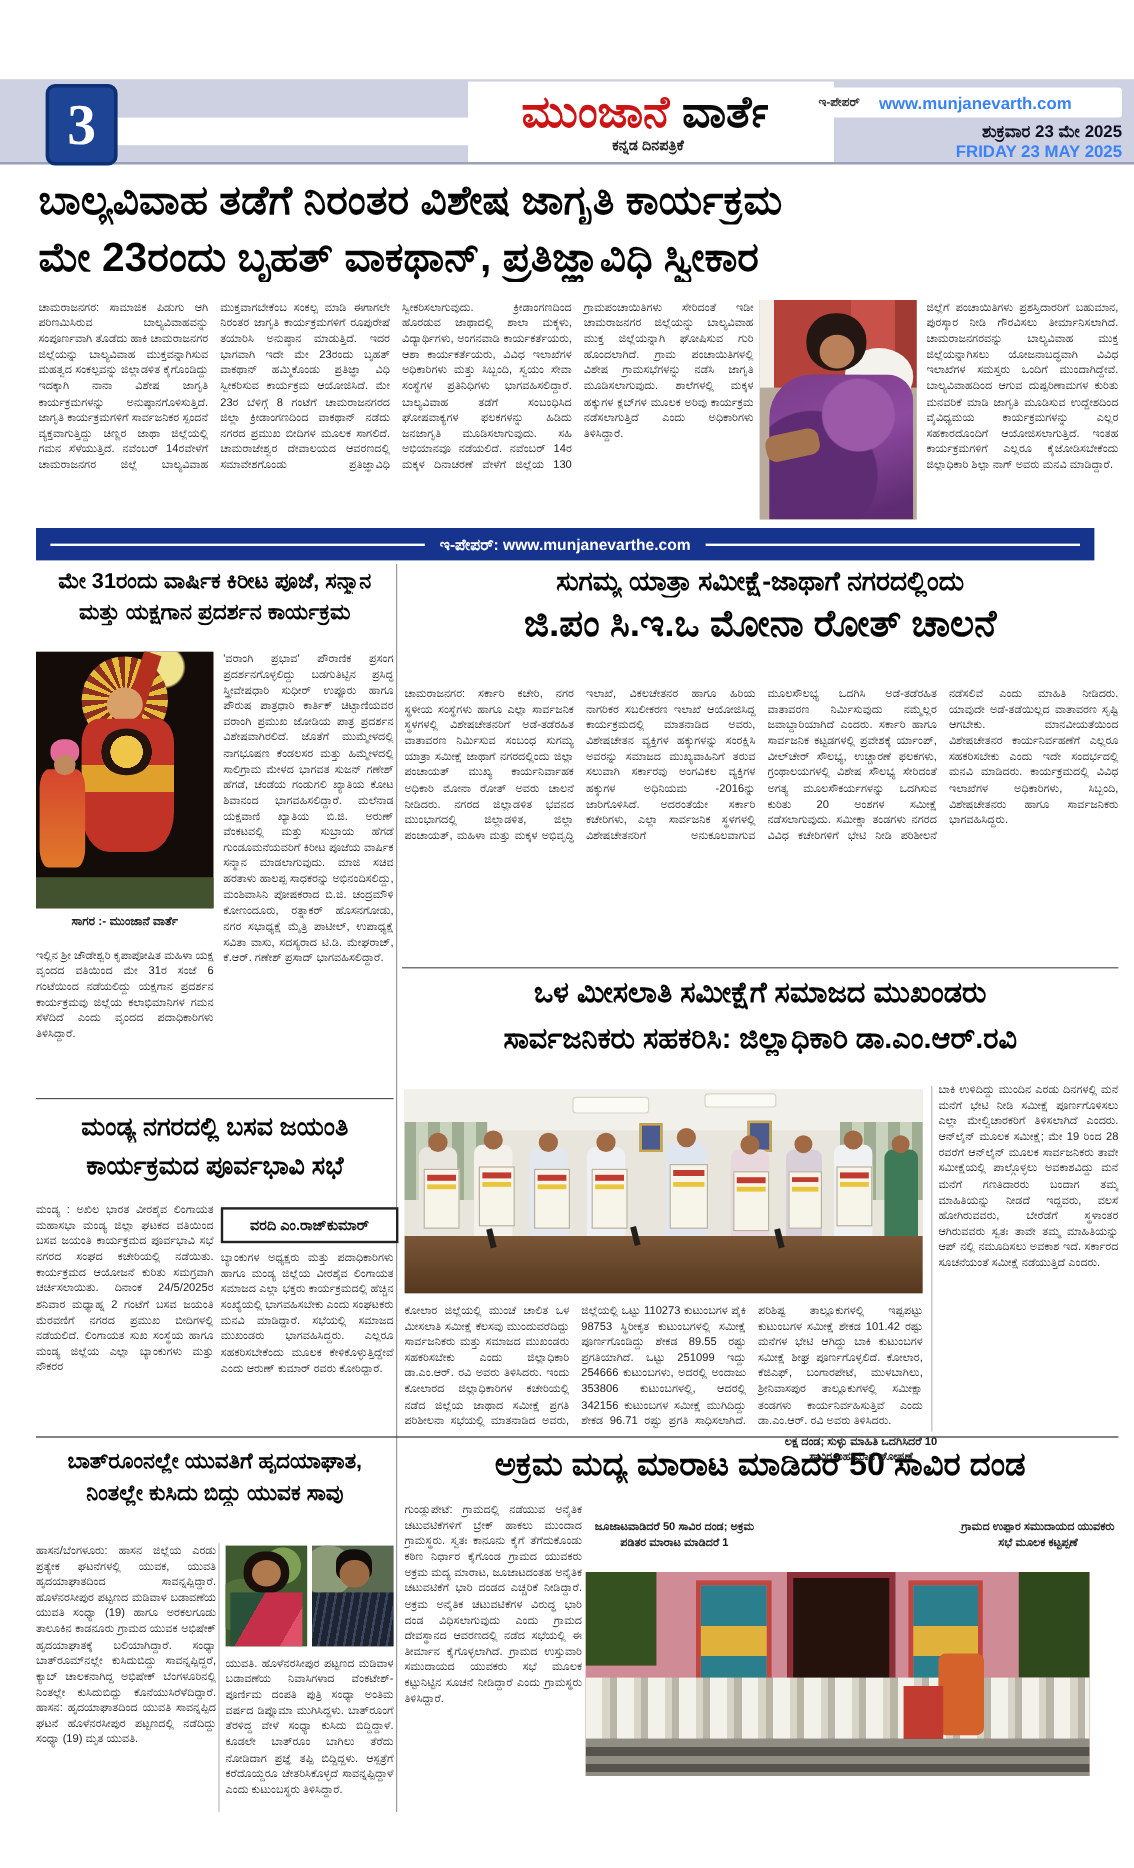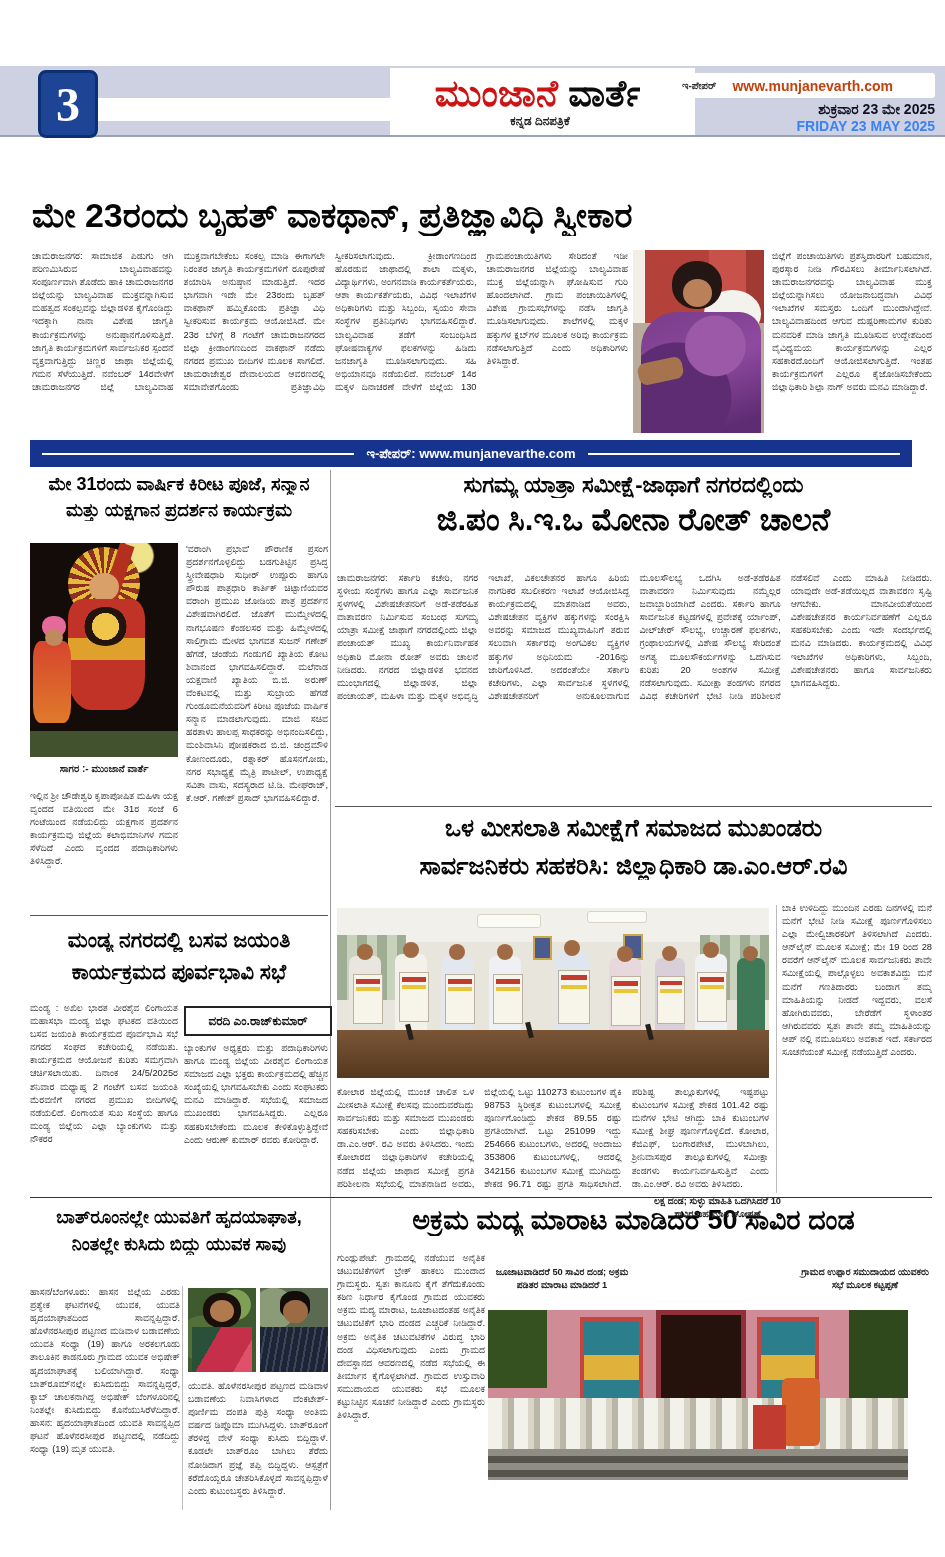--- a/index.html
+++ b/index.html
@@ -13,21 +13,21 @@
   #numbox{left:38px;top:70px;width:54px;height:62px;background:#1e4496;border:3px solid #0d2f73;border-radius:8px;
           color:#fff;font-family:"Liberation Serif","DejaVu Serif",serif;font-weight:bold;font-size:48px;
           display:flex;align-items:center;justify-content:center;}
   #masthead{left:340px;top:74px;width:400px;text-align:center;font-weight:800;font-size:37px;line-height:40px;white-space:nowrap;}
   #masthead .red{color:#cc1414;}
   #masthead .blk{color:#0c0c0c;}
   #tagline{left:340px;top:114px;width:400px;text-align:center;font-weight:bold;font-size:12px;color:#222;}
   #epaperbox{left:640px;top:73px;width:295px;height:25px;background:#fff;border-radius:3px;
              display:flex;align-items:center;justify-content:center;gap:16px;}
   #epaperbox .lbl{font-size:10px;font-weight:bold;color:#333;}
-  #epaperbox .url{font-size:14px;font-weight:bold;color:#c2410c;}
+  #epaperbox .url{font-size:14px;font-weight:bold;color:#3b82f6;}
   #datekn{left:640px;top:101px;width:295px;text-align:right;font-weight:bold;font-size:14px;color:#101020;padding-right:4px;}
   #dateen{left:640px;top:118px;width:295px;text-align:right;font-weight:bold;font-size:14px;color:#3b82f6;padding-right:4px;}
   
   .hl{font-weight:800;color:#060606;white-space:nowrap;overflow:hidden;}
   #leadh1{left:32px;top:148px;width:895px;font-size:34px;}
   #leadh2{left:32px;top:196px;width:895px;font-size:34px;}
   
   .bd{font-size:9.3px;line-height:13.1px;text-align:justify;color:#1c1c1c;overflow:hidden;}
   .cols4{column-count:4;column-gap:10px;}
   .cols3{column-count:3;column-gap:10px;}
@@ -114,20 +114,21 @@
     <span class="red">ಮುಂಜಾನೆ</span><span class="blk"> ವಾರ್ತೆ</span>
   </div>
   <div class="abs" id="tagline">ಕನ್ನಡ ದಿನಪತ್ರಿಕೆ</div>
   <div class="abs" id="epaperbox">
     <span class="lbl">ಇ-ಪೇಪರ್</span>
     <span class="url">www.munjanevarth.com</span>
   </div>
   <div class="abs" id="datekn">ಶುಕ್ರವಾರ 23 ಮೇ 2025</div>
   <div class="abs" id="dateen">FRIDAY 23 MAY 2025</div>
 
+  <div class="abs hl" id="leadh1">ಬಾಲ್ಯವಿವಾಹ ತಡೆಗೆ ನಿರಂತರ ವಿಶೇಷ ಜಾಗೃತಿ ಕಾರ್ಯಕ್ರಮ</div>
   <div class="abs hl" id="leadh2">ಮೇ 23ರಂದು ಬೃಹತ್ ವಾಕಥಾನ್, ಪ್ರತಿಜ್ಞಾವಿಧಿ ಸ್ವೀಕಾರ</div>
 
   <div class="abs bd cols4" style="left:32px;top:250px;width:596px;height:186px;">ಚಾಮರಾಜನಗರ: ಸಾಮಾಜಿಕ ಪಿಡುಗು ಆಗಿ ಪರಿಣಮಿಸಿರುವ ಬಾಲ್ಯವಿವಾಹವನ್ನು ಸಂಪೂರ್ಣವಾಗಿ ತೊಡೆದು ಹಾಕಿ ಚಾಮರಾಜನಗರ ಜಿಲ್ಲೆಯನ್ನು ಬಾಲ್ಯವಿವಾಹ ಮುಕ್ತವನ್ನಾಗಿಸುವ ಮಹತ್ವದ ಸಂಕಲ್ಪವನ್ನು ಜಿಲ್ಲಾಡಳಿತ ಕೈಗೊಂಡಿದ್ದು ಇದಕ್ಕಾಗಿ ನಾನಾ ವಿಶೇಷ ಜಾಗೃತಿ ಕಾರ್ಯಕ್ರಮಗಳನ್ನು ಅನುಷ್ಠಾನಗೊಳಿಸುತ್ತಿದೆ. ಜಾಗೃತಿ ಕಾರ್ಯಕ್ರಮಗಳಿಗೆ ಸಾರ್ವಜನಿಕರ ಸ್ಪಂದನೆ ವ್ಯಕ್ತವಾಗುತ್ತಿದ್ದು ಚಿಣ್ಣರ ಜಾಥಾ ಜಿಲ್ಲೆಯಲ್ಲಿ ಗಮನ ಸೆಳೆಯುತ್ತಿದೆ. ನವೆಂಬರ್ 14ರವೇಳೆಗೆ ಚಾಮರಾಜನಗರ ಜಿಲ್ಲೆ ಬಾಲ್ಯವಿವಾಹ ಮುಕ್ತವಾಗಬೇಕೆಂಬ ಸಂಕಲ್ಪ ಮಾಡಿ ಈಗಾಗಲೇ ನಿರಂತರ ಜಾಗೃತಿ ಕಾರ್ಯಕ್ರಮಗಳಿಗೆ ರೂಪುರೇಷೆ ತಯಾರಿಸಿ ಅನುಷ್ಠಾನ ಮಾಡುತ್ತಿದೆ. ಇದರ ಭಾಗವಾಗಿ ಇದೇ ಮೇ 23ರಂದು ಬೃಹತ್ ವಾಕಥಾನ್ ಹಮ್ಮಿಕೊಂಡು ಪ್ರತಿಜ್ಞಾ ವಿಧಿ ಸ್ವೀಕರಿಸುವ ಕಾರ್ಯಕ್ರಮ ಆಯೋಜಿಸಿದೆ. ಮೇ 23ರ ಬೆಳಿಗ್ಗೆ 8 ಗಂಟೆಗೆ ಚಾಮರಾಜನಗರದ ಜಿಲ್ಲಾ ಕ್ರೀಡಾಂಗಣದಿಂದ ವಾಕಥಾನ್ ನಡೆದು ನಗರದ ಪ್ರಮುಖ ಬೀದಿಗಳ ಮೂಲಕ ಸಾಗಲಿದೆ. ಚಾಮರಾಜೇಶ್ವರ ದೇವಾಲಯದ ಆವರಣದಲ್ಲಿ ಸಮಾವೇಶಗೊಂಡು ಪ್ರತಿಜ್ಞಾವಿಧಿ ಸ್ವೀಕರಿಸಲಾಗುವುದು. ಕ್ರೀಡಾಂಗಣದಿಂದ ಹೊರಡುವ ಜಾಥಾದಲ್ಲಿ ಶಾಲಾ ಮಕ್ಕಳು, ವಿದ್ಯಾರ್ಥಿಗಳು, ಅಂಗನವಾಡಿ ಕಾರ್ಯಕರ್ತೆಯರು, ಆಶಾ ಕಾರ್ಯಕರ್ತೆಯರು, ವಿವಿಧ ಇಲಾಖೆಗಳ ಅಧಿಕಾರಿಗಳು ಮತ್ತು ಸಿಬ್ಬಂದಿ, ಸ್ವಯಂ ಸೇವಾ ಸಂಸ್ಥೆಗಳ ಪ್ರತಿನಿಧಿಗಳು ಭಾಗವಹಿಸಲಿದ್ದಾರೆ. ಬಾಲ್ಯವಿವಾಹ ತಡೆಗೆ ಸಂಬಂಧಿಸಿದ ಘೋಷವಾಕ್ಯಗಳ ಫಲಕಗಳನ್ನು ಹಿಡಿದು ಜನಜಾಗೃತಿ ಮೂಡಿಸಲಾಗುವುದು. ಸಹಿ ಅಭಿಯಾನವೂ ನಡೆಯಲಿದೆ. ನವೆಂಬರ್ 14ರ ಮಕ್ಕಳ ದಿನಾಚರಣೆ ವೇಳೆಗೆ ಜಿಲ್ಲೆಯ 130 ಗ್ರಾಮಪಂಚಾಯಿತಿಗಳು ಸೇರಿದಂತೆ ಇಡೀ ಚಾಮರಾಜನಗರ ಜಿಲ್ಲೆಯನ್ನು ಬಾಲ್ಯವಿವಾಹ ಮುಕ್ತ ಜಿಲ್ಲೆಯನ್ನಾಗಿ ಘೋಷಿಸುವ ಗುರಿ ಹೊಂದಲಾಗಿದೆ. ಗ್ರಾಮ ಪಂಚಾಯಿತಿಗಳಲ್ಲಿ ವಿಶೇಷ ಗ್ರಾಮಸಭೆಗಳನ್ನು ನಡೆಸಿ ಜಾಗೃತಿ ಮೂಡಿಸಲಾಗುವುದು. ಶಾಲೆಗಳಲ್ಲಿ ಮಕ್ಕಳ ಹಕ್ಕುಗಳ ಕ್ಲಬ್‌ಗಳ ಮೂಲಕ ಅರಿವು ಕಾರ್ಯಕ್ರಮ ನಡೆಸಲಾಗುತ್ತಿದೆ ಎಂದು ಅಧಿಕಾರಿಗಳು ತಿಳಿಸಿದ್ದಾರೆ.</div>
 
   <div class="abs photo" id="ph-lead" style="left:633px;top:250px;width:131px;height:183px;">
     <div class="curtain"></div>
     <div class="pillow"></div>
     <div class="sari"></div>
     <div class="hair"></div>
     <div class="face"></div>

